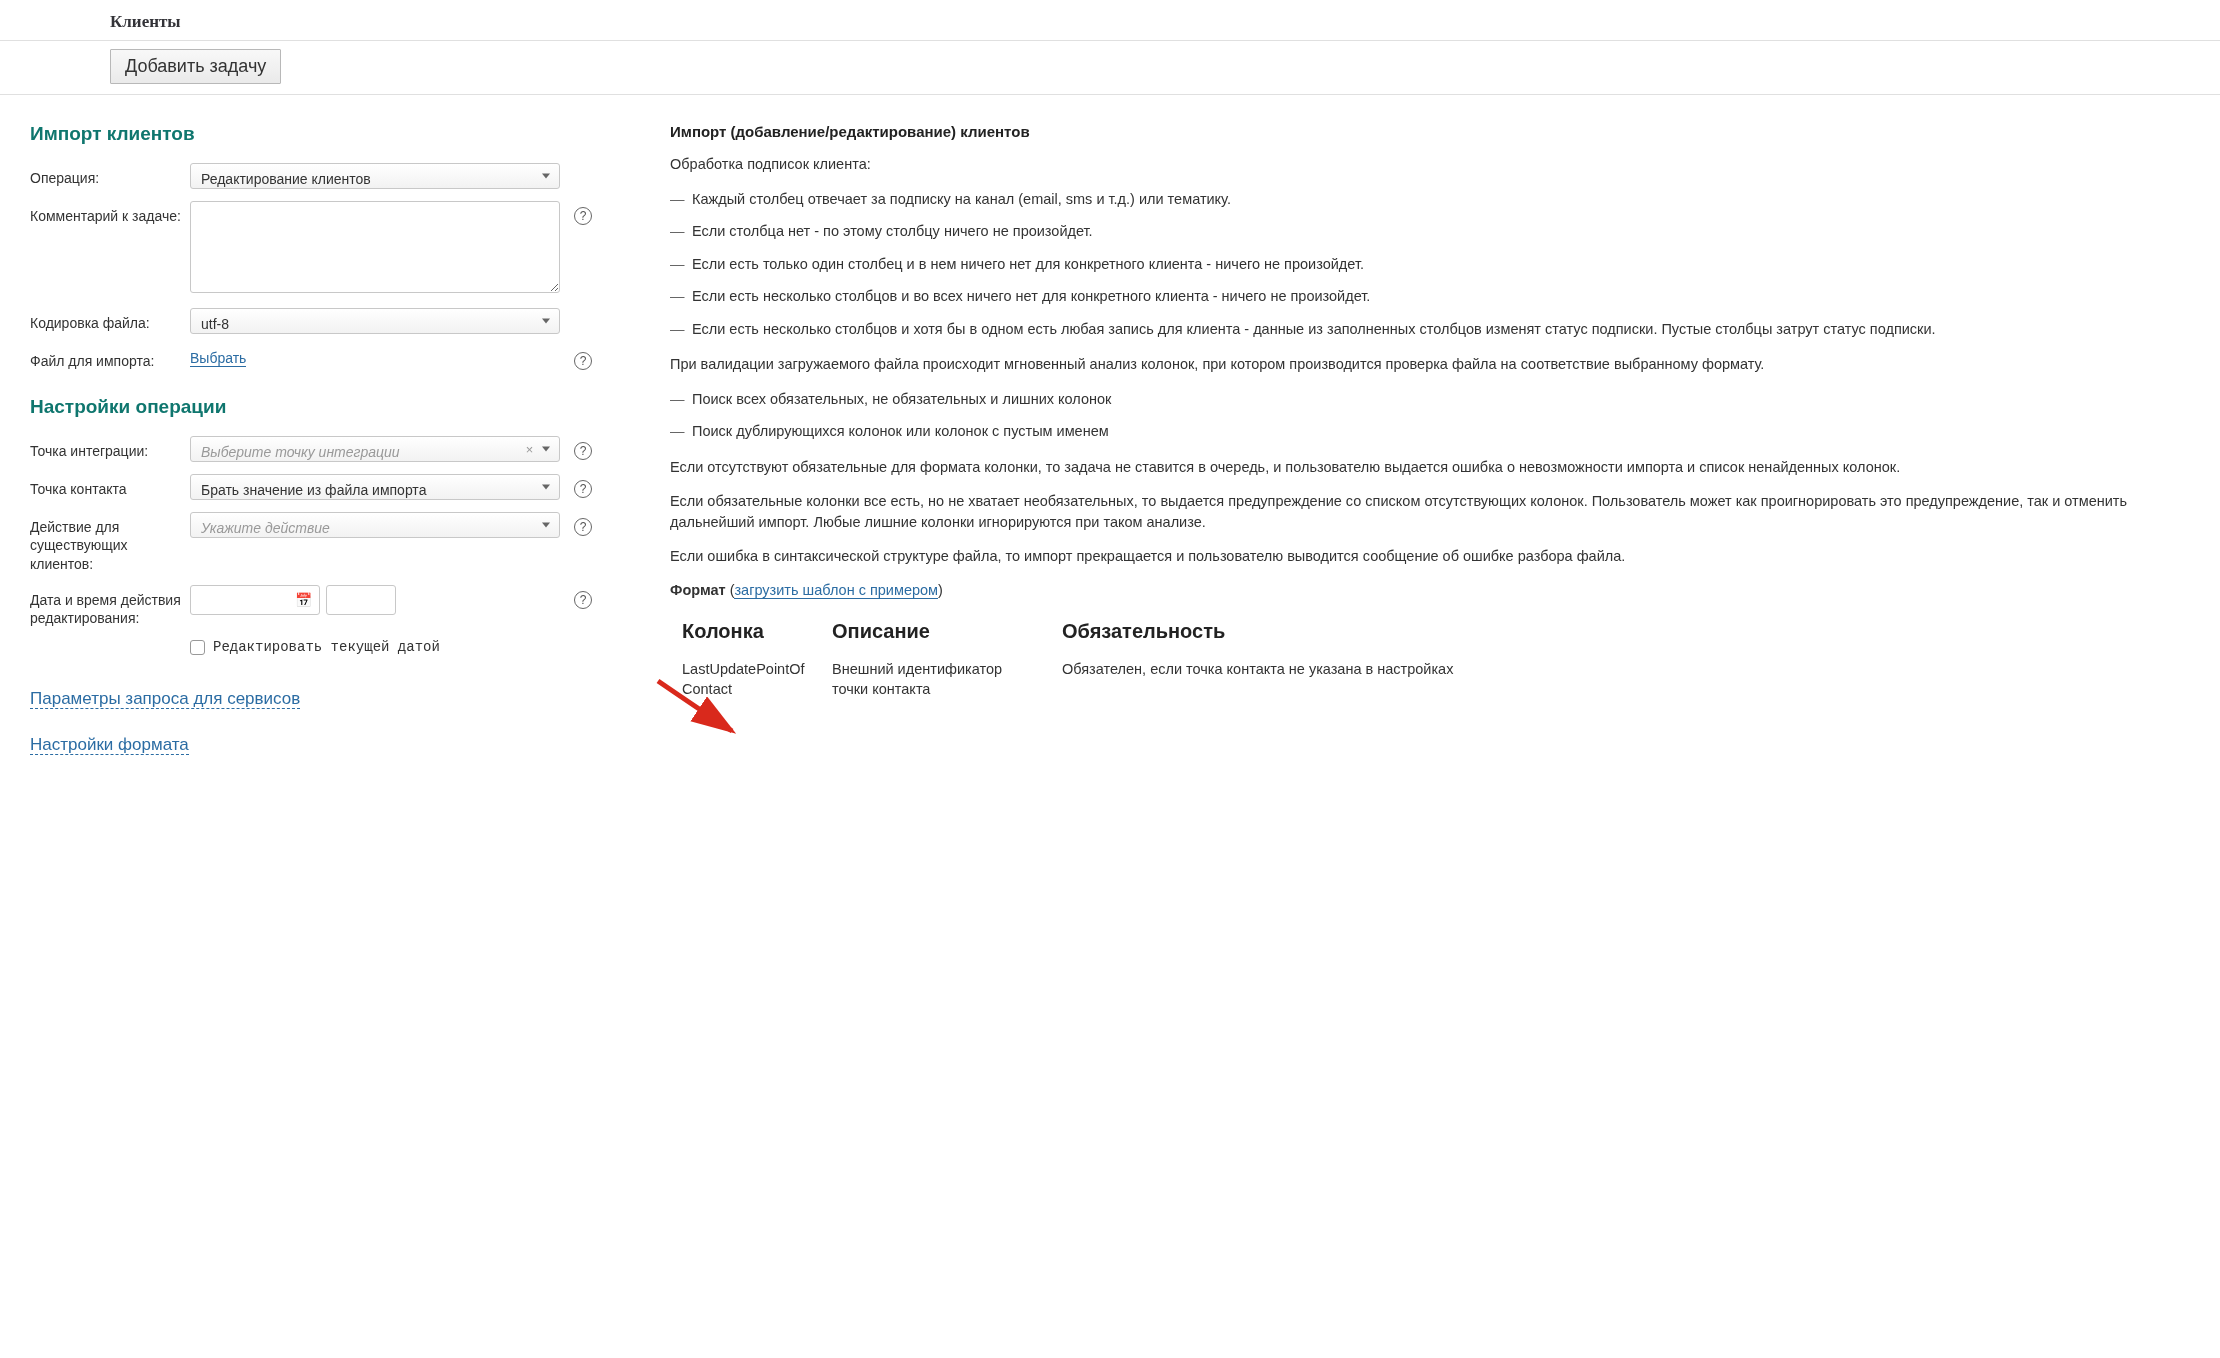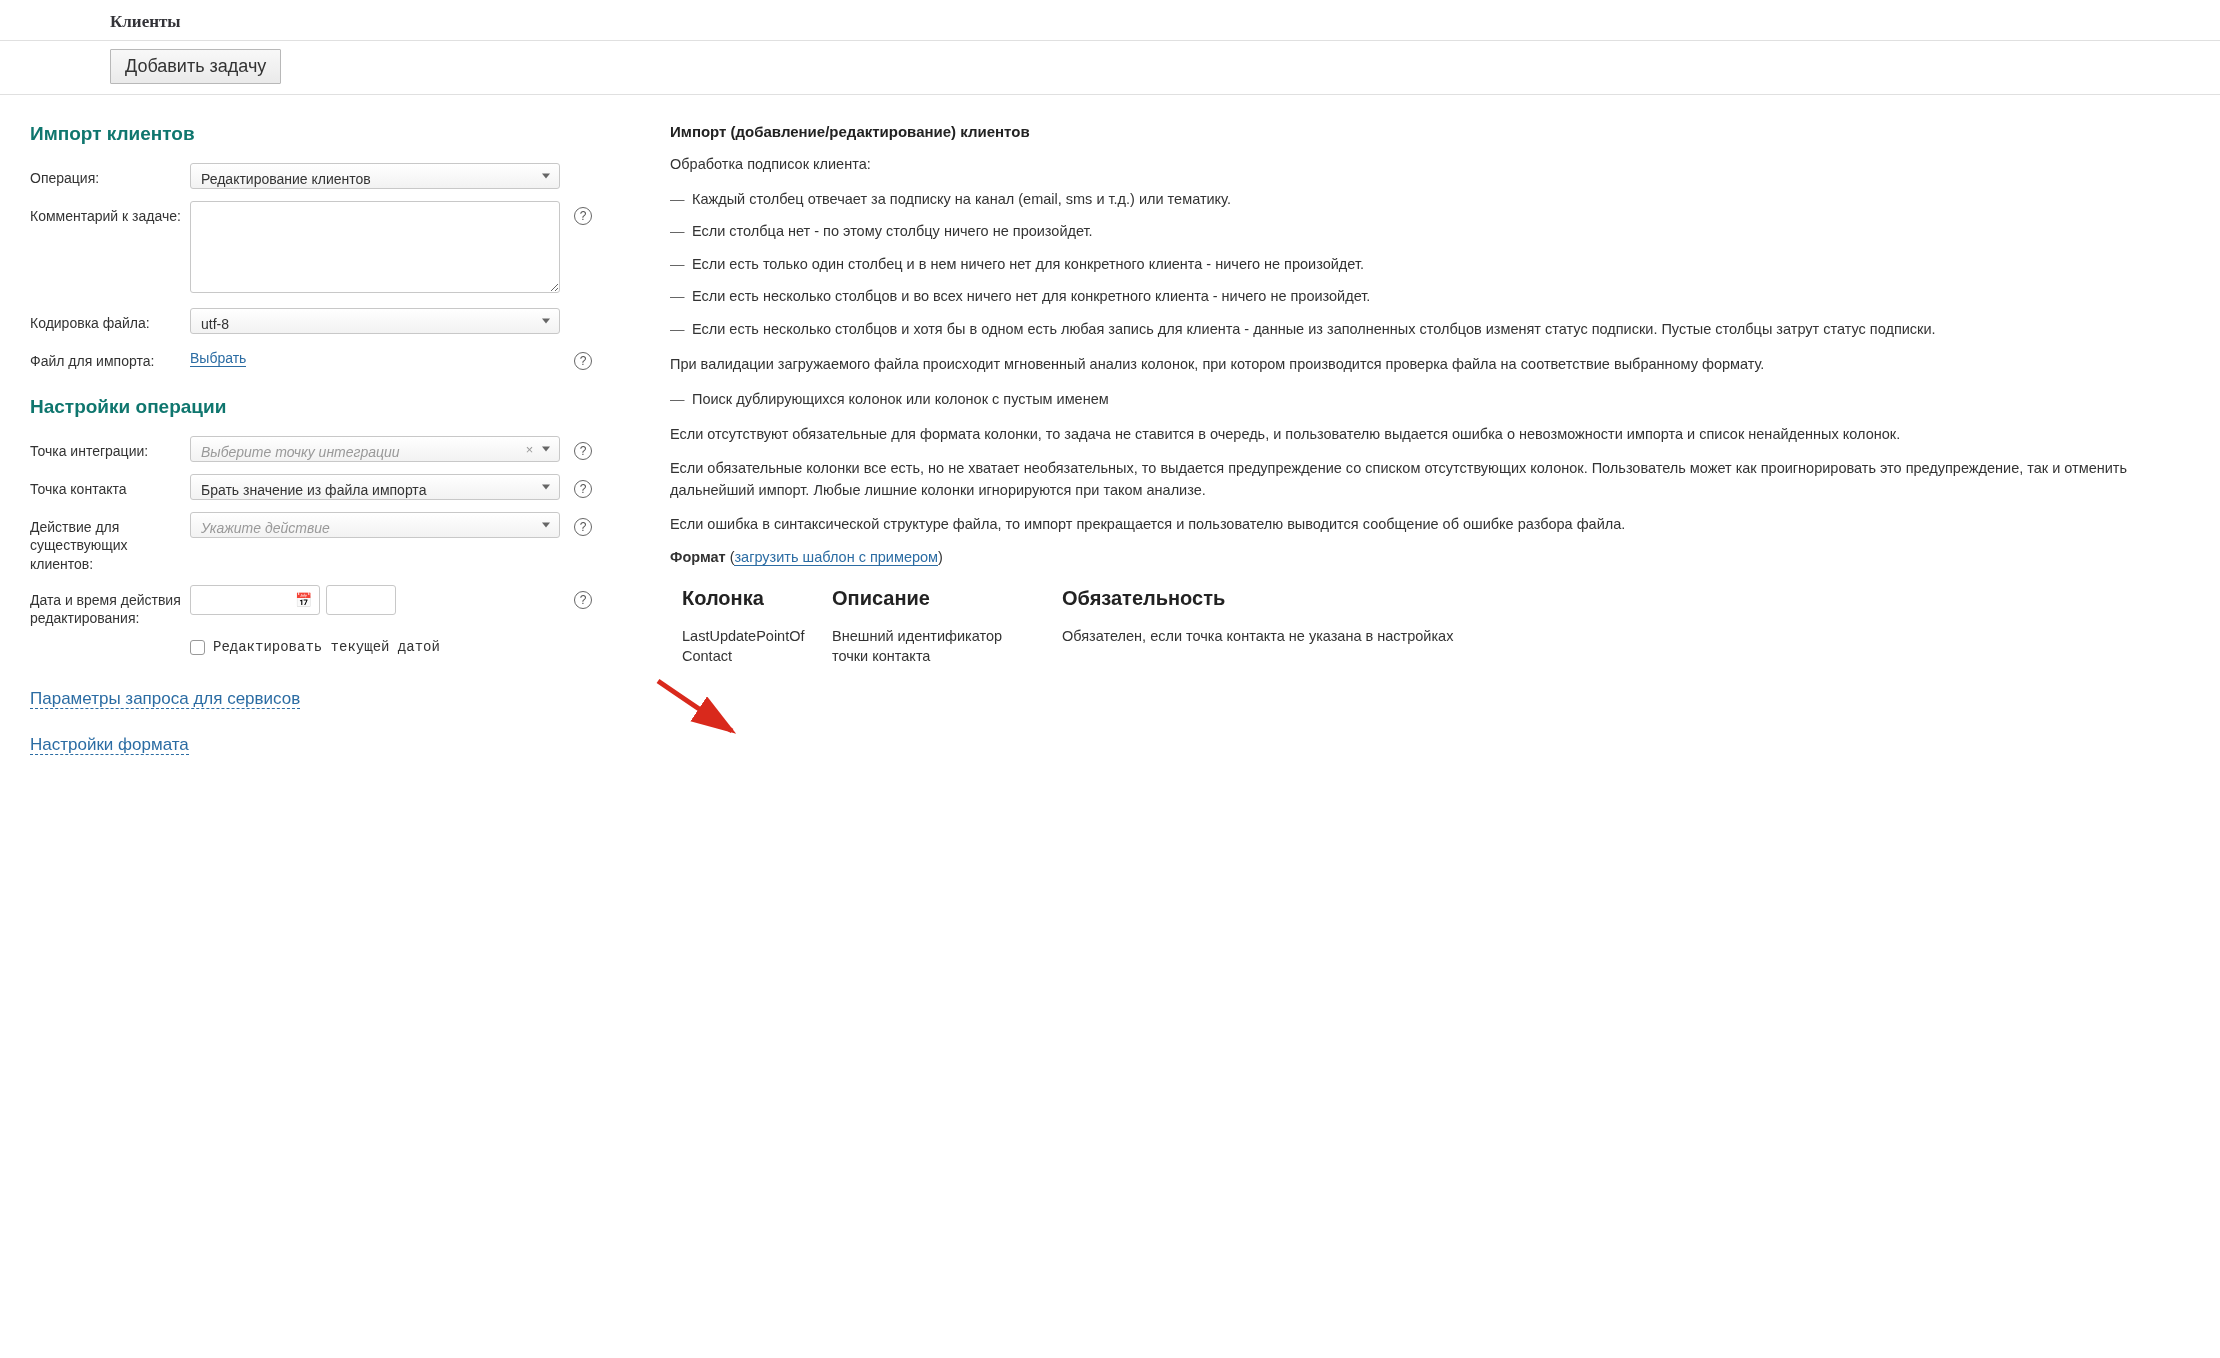--- a/index.html
+++ b/index.html
@@ -352,20 +352,21 @@
     <p>Обработка подписок клиента:</p>
     <ul class="dash-list">
       <li>Каждый столбец отвечает за подписку на канал (email, sms и т.д.) или тематику.</li>
       <li>Если столбца нет - по этому столбцу ничего не произойдет.</li>
       <li>Если есть только один столбец и в нем ничего нет для конкретного клиента - ничего не произойдет.</li>
       <li>Если есть несколько столбцов и во всех ничего нет для конкретного клиента - ничего не произойдет.</li>
       <li>Если есть несколько столбцов и хотя бы в одном есть любая запись для клиента - данные из заполненных столбцов изменят статус подписки. Пустые столбцы затрут статус подписки.</li>
     </ul>
     <p>При валидации загружаемого файла происходит мгновенный анализ колонок, при котором производится проверка файла на соответствие выбранному формату.</p>
     <ul class="dash-list">
+      <li>Поиск всех обязательных, не обязательных и лишних колонок</li>
       <li>Поиск дублирующихся колонок или колонок с пустым именем</li>
     </ul>
     <p>Если отсутствуют обязательные для формата колонки, то задача не ставится в очередь, и пользователю выдается ошибка о невозможности импорта и список ненайденных колонок.</p>
     <p>Если обязательные колонки все есть, но не хватает необязательных, то выдается предупреждение со списком отсутствующих колонок. Пользователь может как проигнорировать это предупреждение, так и отменить дальнейший импорт. Любые лишние колонки игнорируются при таком анализе.</p>
     <p>Если ошибка в синтаксической структуре файла, то импорт прекращается и пользователю выводится сообщение об ошибке разбора файла.</p>
 
     <p class="format-line">
       <b>Формат</b>
       (<a class="link">загрузить шаблон с примером</a>)
     </p>

